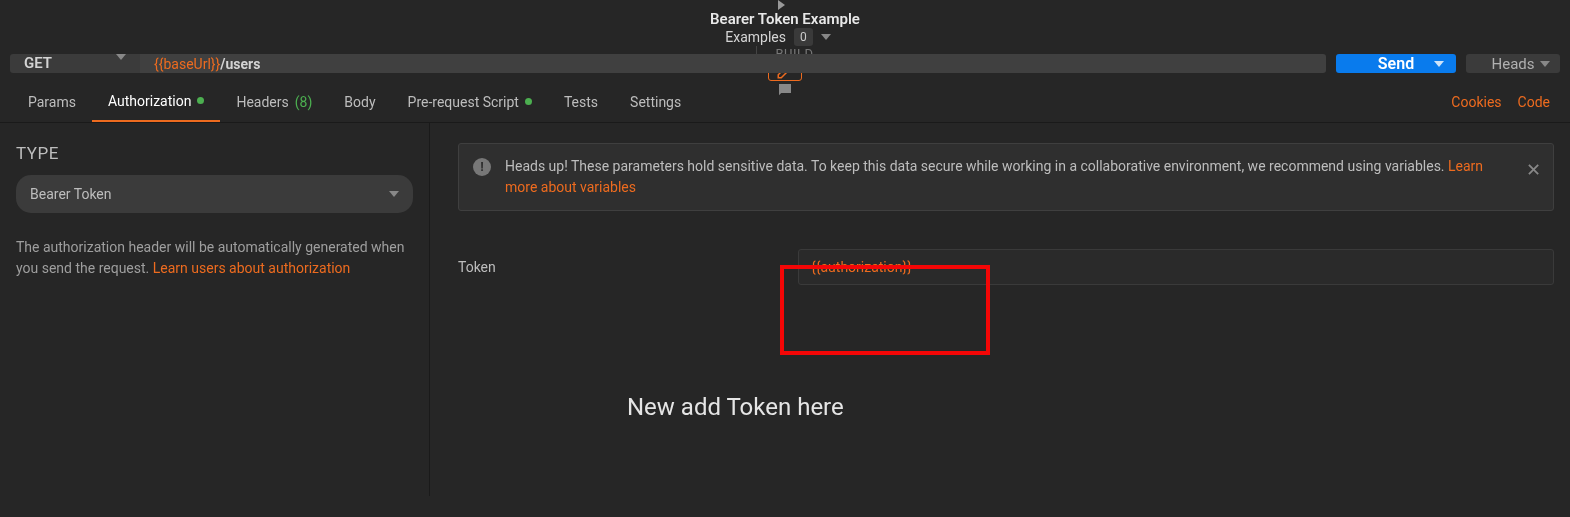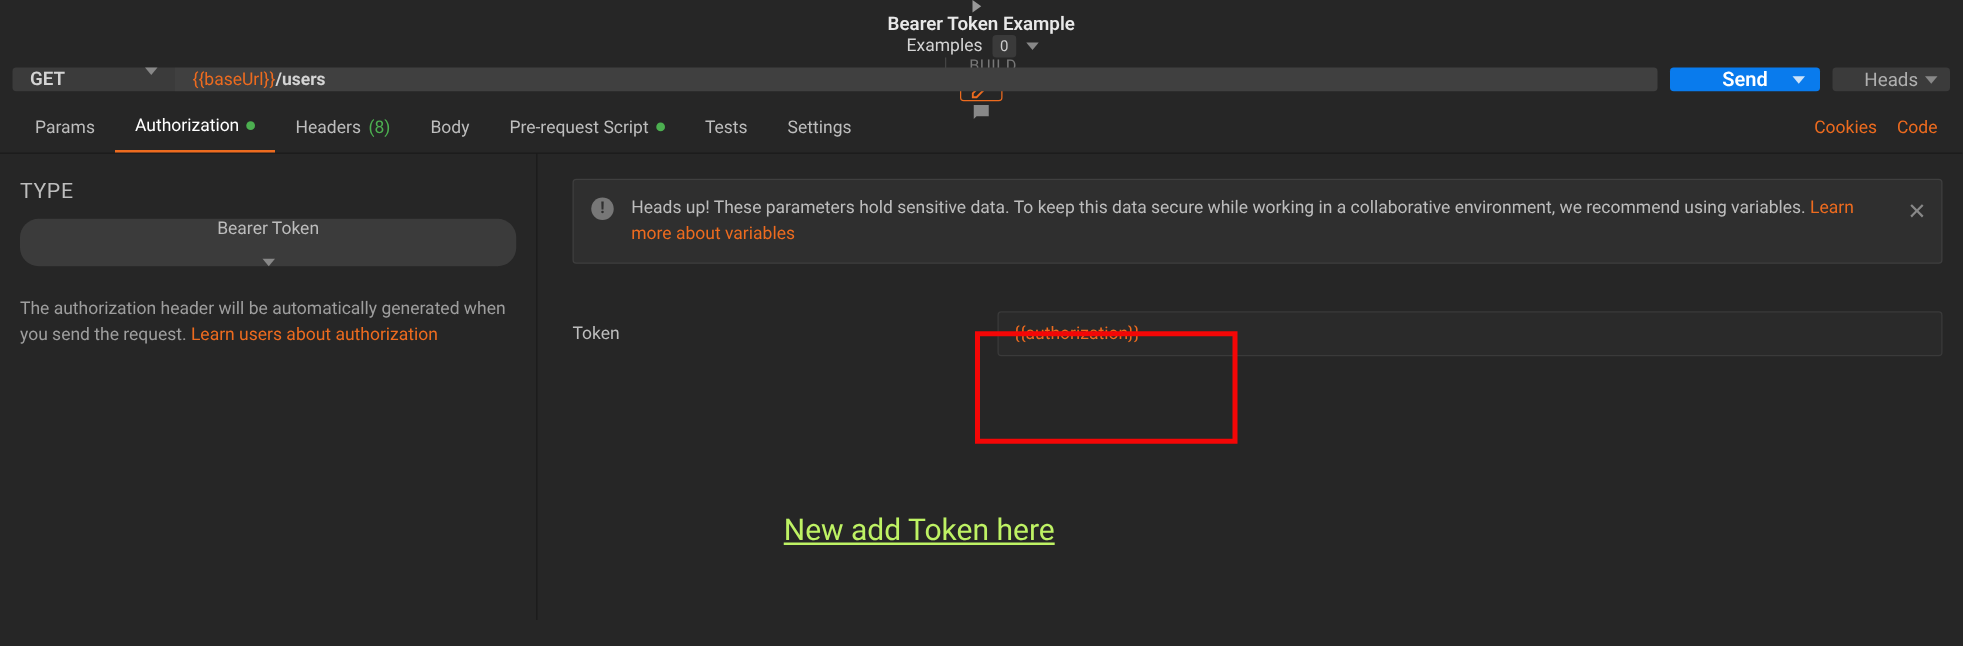--- a/index.html
+++ b/index.html
@@ -31,38 +31,38 @@
   .tab { color: #bdbdbd; font-size: 14px; padding: 0 16px; height: 100%; display: flex; align-items: center; gap: 6px; cursor:pointer; }
   .tab.active { color: #fff; border-bottom: 2px solid #ed6b1f; }
   .tab .count-green { color: #4caf50; }
   .dot-green { width: 7px; height: 7px; background: #4caf50; border-radius: 50%; display:inline-block; }
   .spacer { flex: 1; }
   .link-orange { color: #ed6b1f; font-size: 14px; cursor:pointer; padding: 0 8px; }
 
   .content { display: flex; height: calc(517px - 46px - 56px - 42px); }
   .left-panel { width: 430px; padding: 20px 16px; border-right: 1px solid #1a1a1a; }
   .type-label { color: #bdbdbd; font-size: 17px; letter-spacing: 0.5px; margin-bottom: 12px; }
-  .type-select { background: #3b3b3b; color: #bdbdbd; height: 38px; display:flex; align-items:center; padding: 0 14px; justify-content:space-between; border-radius:15px; cursor:pointer; font-size:14px; margin-bottom:24px;flex-direction:column; }
+  .type-select { background: #3b3b3b; color: #bdbdbd; height: 38px; display:flex; align-items:center; padding: 0 14px; justify-content:space-between; border-radius:15px; cursor:pointer; font-size:14px; margin-bottom:24px; }
   .help-text { color: #9e9e9e; font-size: 14px; line-height: 1.5; }
   .help-text a { color: #ed6b1f; text-decoration: none; }
 
   .right-panel { flex: 1; padding: 20px 16px 16px 28px; position:relative; }
   .alert { background: #2f2f2f; border: 1px solid #3f3f3f; border-radius: 3px; padding: 12px 40px 12px 14px; display:flex; gap:14px; align-items:flex-start; font-size:14px; color:#bdbdbd; line-height:1.5; position:relative;}
   .alert-icon { width:18px; height:18px; background:#777; border-radius:50%; color:#2f2f2f; display:flex; align-items:center; justify-content:center; font-weight:bold; font-size:13px; flex-shrink:0; margin-top:2px;}
   .alert a { color:#ed6b1f; text-decoration:none; }
   .alert-close { position:absolute; right:12px; top:12px; color:#888; cursor:pointer; font-size:18px;}
 
   .token-row { display:flex; align-items:center; margin-top: 38px; gap: 40px; }
   .token-label { color:#bdbdbd; font-size:14px; width: 300px;}
   .token-input-wrap { flex:1; position:relative;}
   .token-input { width:100%; background:#2a2a2a; border:1px solid #3a3a3a; height:36px; padding: 0 12px; display:flex; align-items:center; font-size:14px; border-radius:3px;}
   .token-input .var-orange { color:#ed6b1f;}
 
   .highlight-box { position:absolute; border: 4px solid #f40606; left: 780px; top: 265px; width: 210px; height: 90px; pointer-events:none; }
-  .annotation { position:absolute; color:#bef264; font-size: 24px; left: 627px; top: 410px; font-weight:400;text-decoration:underline;}
+  .annotation { position:absolute; color:#e5e5e5; font-size: 24px; left: 627px; top: 393px; font-weight:400;}
 
   .chev-down { display:inline-block; width:0; height:0; border-left:5px solid transparent; border-right:5px solid transparent; border-top:6px solid currentColor;}
 </style>
 </head>
 <body>
 
 <div class="top-bar">
   <div class="tri"></div>
   <div class="request-title">Bearer Token Example</div>
   <div class="examples">

